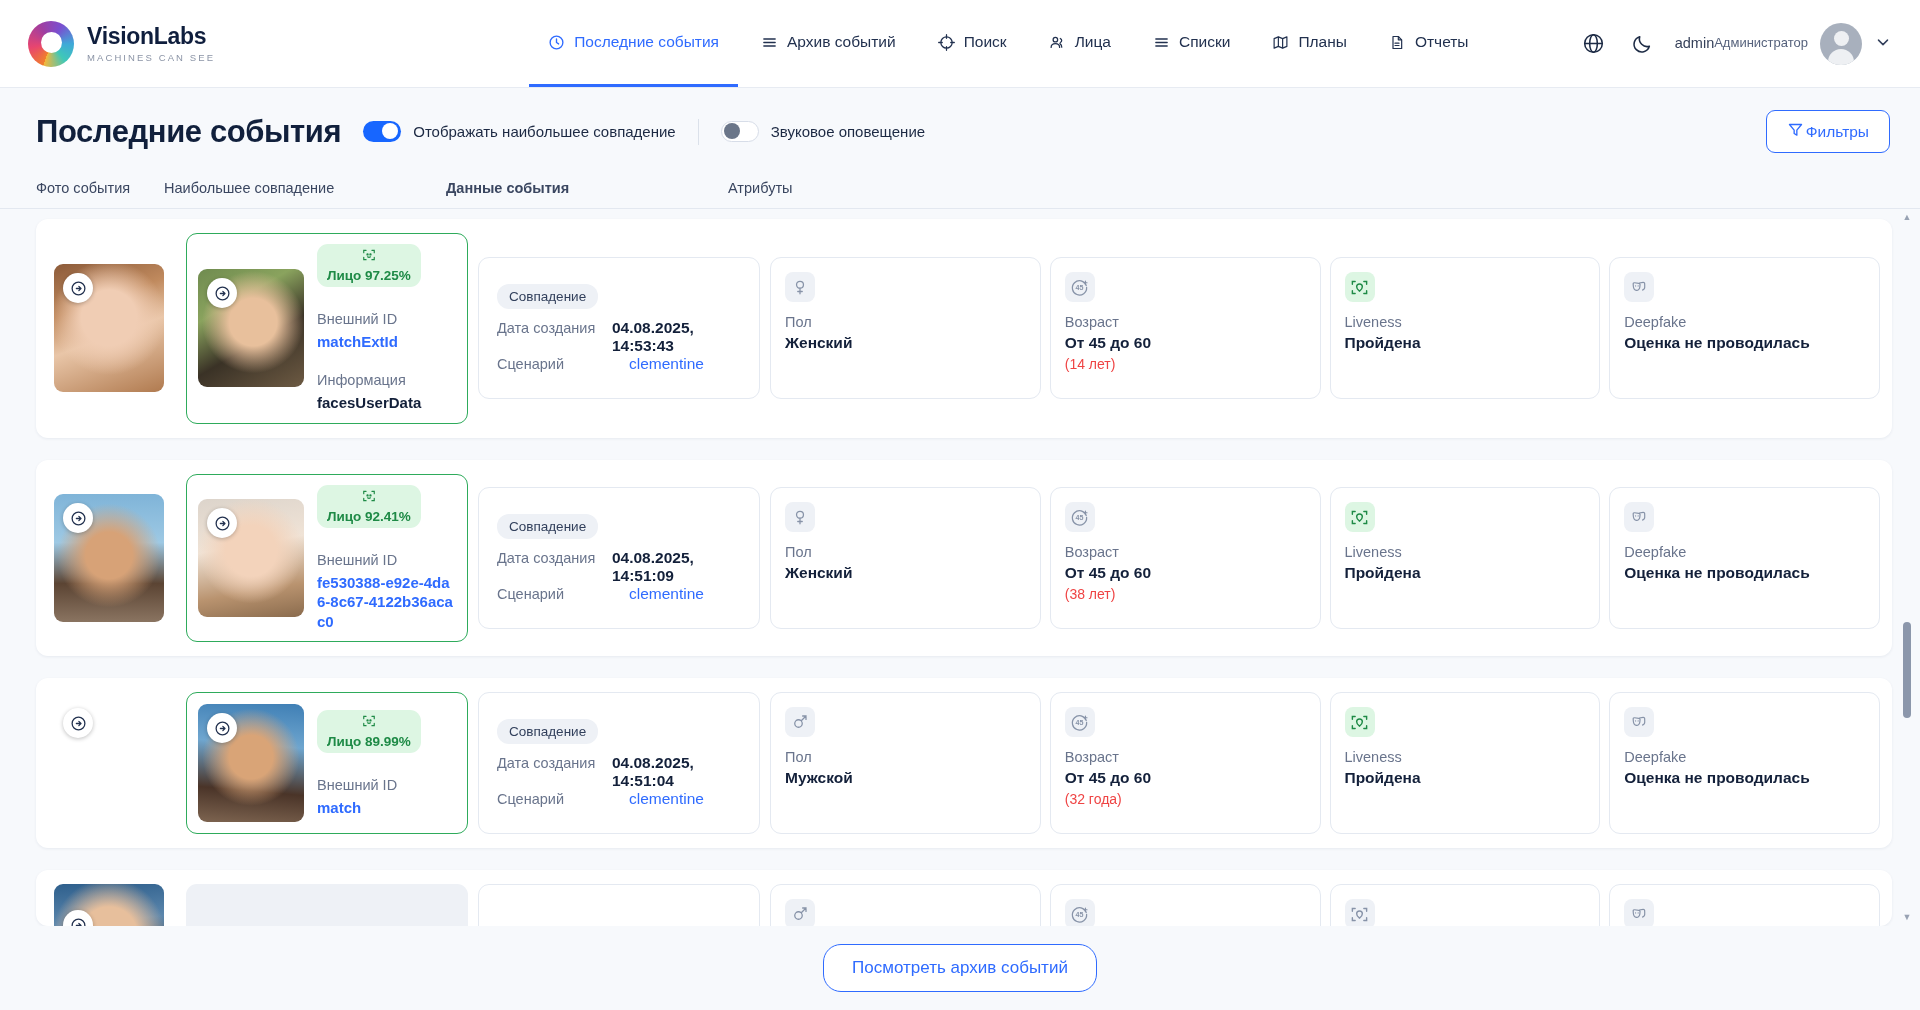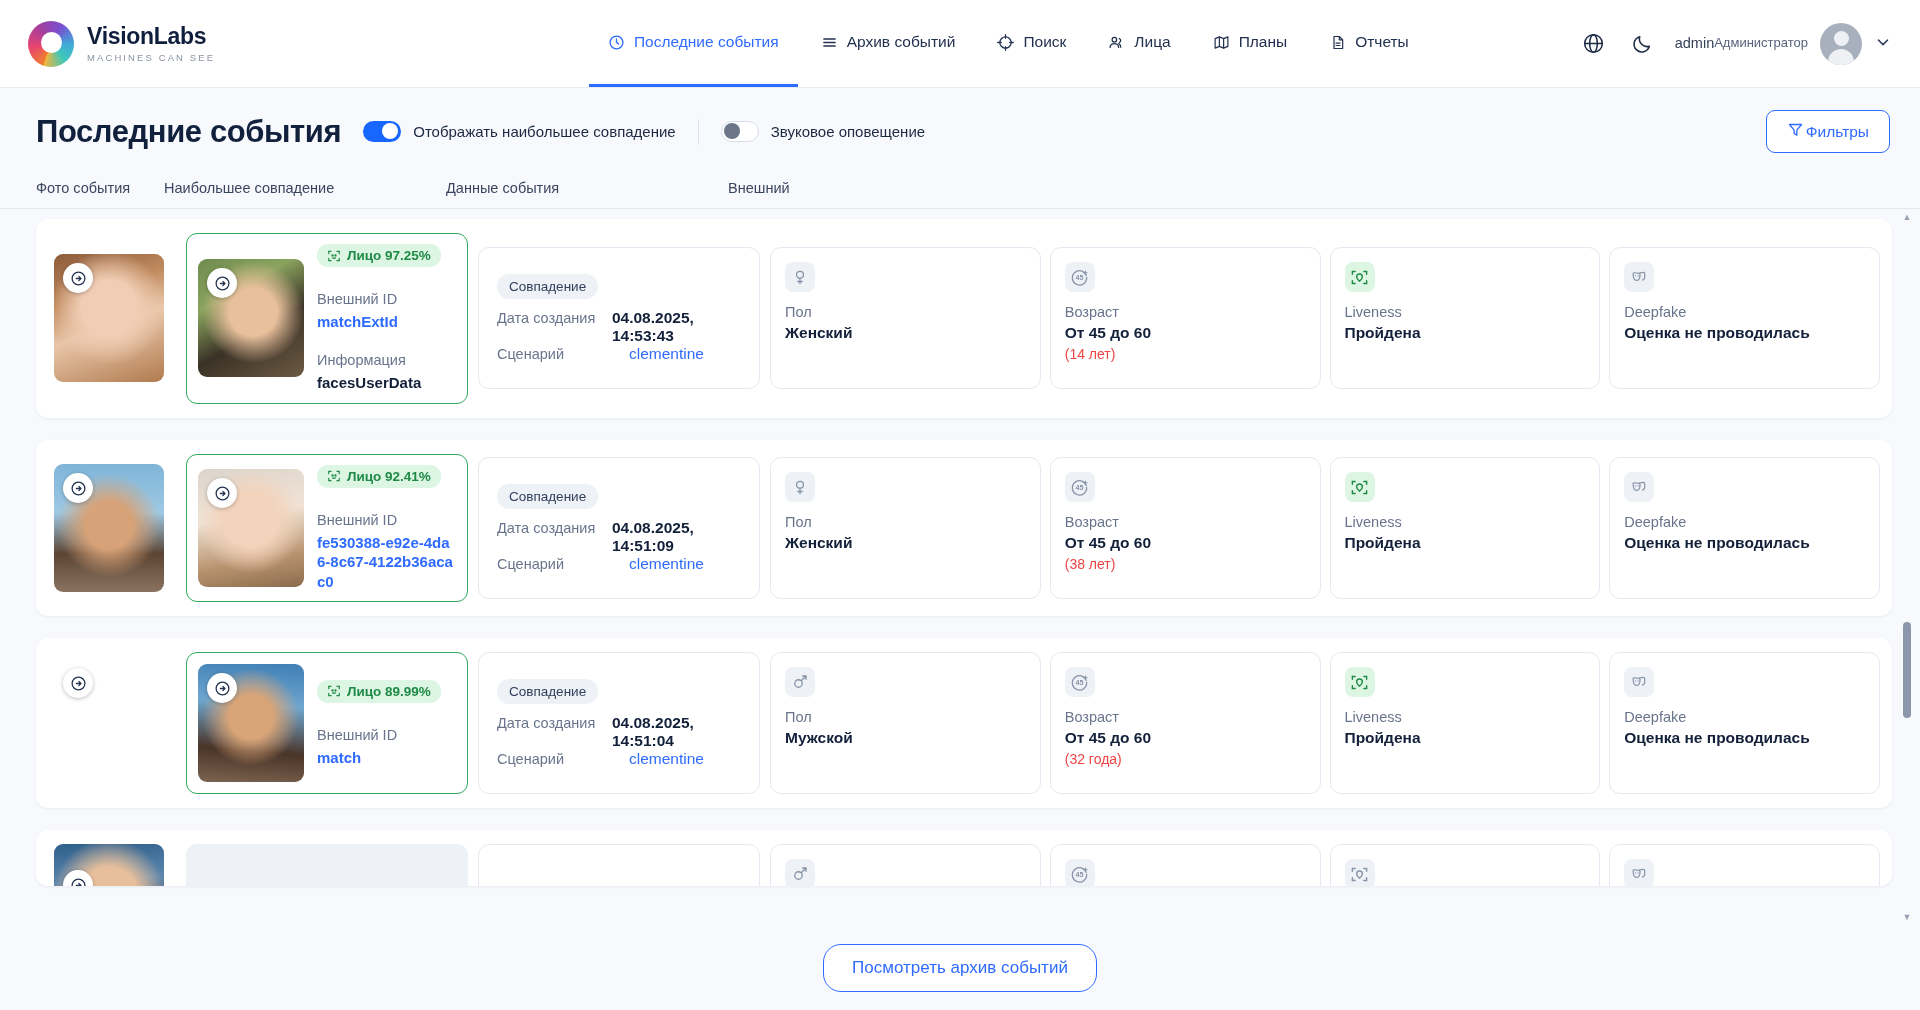--- a/index.html
+++ b/index.html
@@ -68,21 +68,21 @@
   }
 
   
   .table-head {
     display: flex; padding: 0 36px; background: #f7f9fc; height: 42px; align-items: center;
     border-bottom: 1px solid #e3e8f0;
   }
   .th { font-size: 14.5px; color: #3a4660; }
   .th.c1 { width: 128px; }
   .th.c2 { width: 282px; }
-  .th.c3 { width: 282px; }
+  .th.c3 { width: 282px; font-weight: bold; }
   .th.c4 { flex: 1; }
 
   .table-body { flex: 1; overflow: hidden; position: relative; background:#f7f9fc; padding-left: 24px; }
   .rows { padding-top: 10px; }
   .row {
     display:flex; align-items:center; gap: 10px; background:#fff; border-radius: 12px;
     padding: 14px 12px; margin: 0 28px 22px 12px; box-shadow: 0 1px 3px rgba(20,40,80,.07);
     min-height: 150px;
   }
 
@@ -98,21 +98,21 @@
   .match-card {
     width: 282px; min-height: 142px; border: 1.5px solid #2eab5b; border-radius: 11px;
     display:flex; align-items:center; gap: 13px; padding: 10px 10px 10px 11px; background:#fff;
   }
   .match-card.empty { border: none; background:#eef1f6; border-radius: 11px; min-height: 120px; }
   .match-thumb { width: 106px; height: 118px; border-radius: 9px; position: relative; overflow:hidden; flex:0 0 auto; }
   .match-info { display:flex; flex-direction:column; gap: 2px; min-width:0; }
   .sim-badge {
     display:inline-flex; align-items:center; gap:6px; align-self:flex-start;
     background:#ddf6e3; color:#1e8a46; font-size: 13.5px; font-weight:700;
-    padding: 4px 10px; border-radius: 11px; margin-bottom: 4px; white-space:nowrap;
+    padding: 4px 10px; border-radius: 11px; margin-bottom: 4px; white-space:nowrap;flex-direction:column;
   }
   .sim-badge svg { display:block; }
   .ml { font-size: 14.5px; color: #69748c; line-height:1.45;margin-top:16px; }
   .mv-link { font-size: 15px; color: #2f6bff; font-weight: 600; line-height: 1.3; word-break: break-all; }
   .mv-strong { font-size: 15px; color:#13203a; font-weight: 700; line-height:1.35; }
 
   .data-card {
     width: 282px; min-height: 142px; border: 1px solid #e4e9f1; border-radius: 11px;
     background:#fff; padding: 24px 18px; display:flex; flex-direction:column; justify-content:center;
   }
@@ -220,20 +220,28 @@
         <span class="nav-ico">
           <svg width="18" height="17" viewBox="0 0 24 24" fill="none" stroke="currentColor" stroke-width="1.8">
               <circle cx="9" cy="8" r="3.2"></circle>
               <path d="M3 19c0-3.3 2.7-5.5 6-5.5s6 2.2 6 5.5" stroke-linecap="round"></path>
               <path d="M16 6.4a3 3 0 0 1 0 5.6M18 18.6c0-2.4-1-4-2.6-5" stroke-linecap="round"></path>
             </svg>
         </span>
         <span>Лица</span>
       </div>
 
+      <div class="nav-item">
+        <span class="nav-ico">
+          <svg width="17" height="17" viewBox="0 0 24 24" stroke="currentColor" stroke-width="1.9" stroke-linecap="round">
+              <path d="M4 7h16M4 12h16M4 17h16"></path>
+            </svg>
+        </span>
+        <span>Списки</span>
+      </div>
 
       <div class="nav-item">
         <span class="nav-ico">
           <svg width="18" height="17" viewBox="0 0 24 24" fill="none" stroke="currentColor" stroke-width="1.7" stroke-linejoin="round">
               <path d="M3 6.5 9 4l6 2.5L21 4v13.5L15 20l-6-2.5L3 20z"></path>
               <path d="M9 4v13.5M15 6.5V20"></path>
             </svg>
         </span>
         <span>Планы</span>
       </div>
@@ -306,21 +314,21 @@
           </svg>
       </span>
       <span>Фильтры</span>
     </div>
   </div>
 
   <div class="table-head">
     <div class="th c1">Фото события</div>
     <div class="th c2">Наибольшее совпадение</div>
     <div class="th c3">Данные события</div>
-    <div class="th c4">Внешний</div>
+    <div class="th c4">Атрибуты</div>
   </div>
 
   <div class="table-body">
     <div class="rows" id="rows-host">
   <div class="row">
     <div class="thumb-wrap">
       <div class="thumb">
         <div class="face f-a"></div>
         <div class="gobtn">
           <svg width="17" height="17" viewBox="0 0 24 24" fill="none" stroke="#22314f" stroke-width="1.8" stroke-linecap="round" stroke-linejoin="round">

